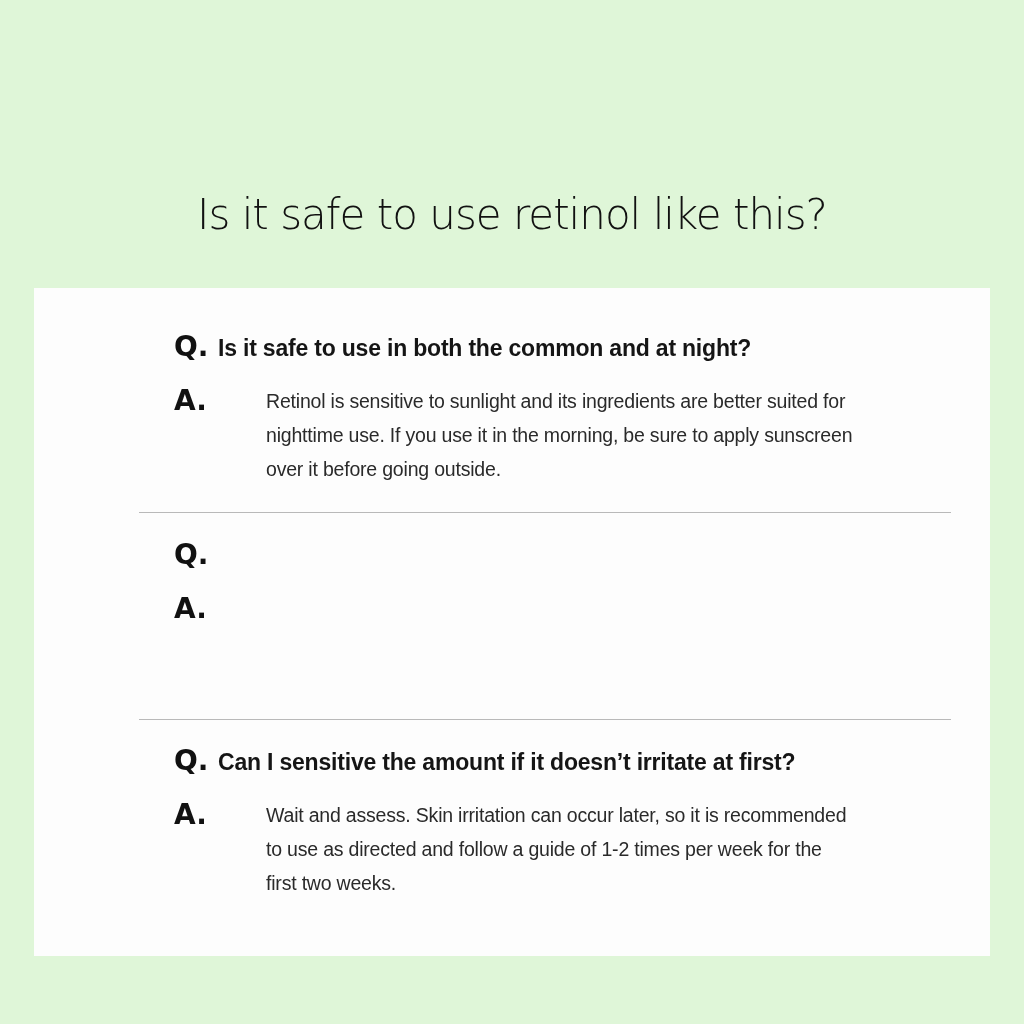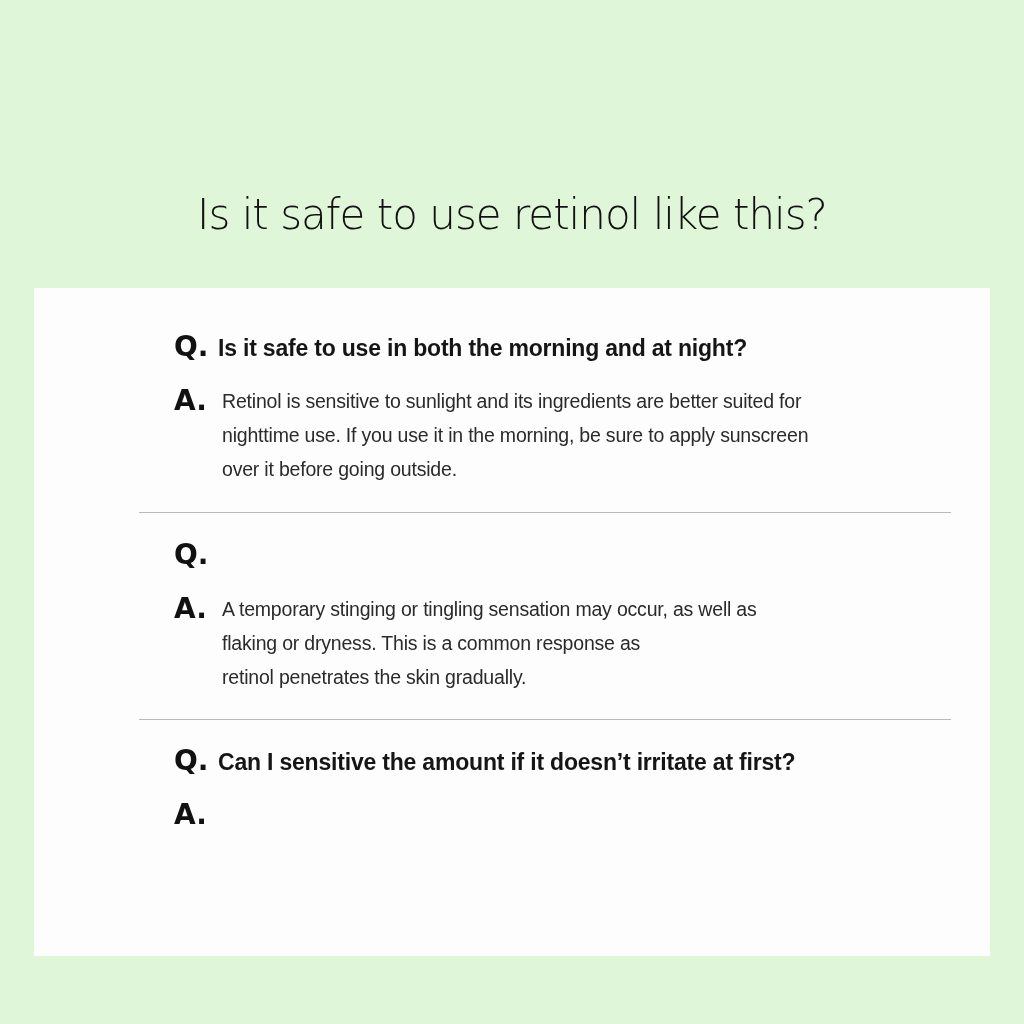--- a/index.html
+++ b/index.html
@@ -64,68 +64,69 @@
     color: #111;
     line-height: 34px;
   }
   .a-text {
     font-family: "Liberation Sans", sans-serif;
     font-size: 19.5px;
     line-height: 34px;
     color: #2a2a2a;
     white-space: pre-line;
     letter-spacing: -0.2px;
+    margin-left: 44px;
   }
   .divider {
     position: absolute;
     left: 105px;
     width: 812px;
     height: 1px;
     background: #b9b9b9;
   }
 </style>
 </head>
 <body>
 
 <div class="title">Is it safe to use retinol like this?</div>
 
 <div class="card">
 
   <div class="qa" style="top:42px;">
     <div class="q-row">
       <span class="q-mark">Q.</span>
-      <span class="q-text">Is it safe to use in both the morning and at night?</span>
+      <span class="q-text">Is it safe to use in both the common and at night?</span>
     </div>
     <div class="a-row">
       <span class="a-mark">A.</span>
       <span class="a-text">Retinol is sensitive to sunlight and its ingredients are better suited for
 nighttime use. If you use it in the morning, be sure to apply sunscreen
 over it before going outside.</span>
     </div>
   </div>
 
   <div class="divider" style="top:224px;"></div>
 
   <div class="qa" style="top:250px;">
     <div class="q-row">
       <span class="q-mark">Q.</span>
     </div>
     <div class="a-row">
       <span class="a-mark">A.</span>
-      <span class="a-text">A temporary stinging or tingling sensation may occur, as well as
-flaking or dryness. This is a common response as
-retinol penetrates the skin gradually.</span>
     </div>
   </div>
 
   <div class="divider" style="top:431px;"></div>
 
   <div class="qa" style="top:456px;">
     <div class="q-row">
       <span class="q-mark">Q.</span>
       <span class="q-text">Can I sensitive the amount if it doesn’t irritate at first?</span>
     </div>
     <div class="a-row">
       <span class="a-mark">A.</span>
+      <span class="a-text">Wait and assess. Skin irritation can occur later, so it is recommended
+to use as directed and follow a guide of 1-2 times per week for the
+first two weeks.</span>
     </div>
   </div>
 
 </div>
 
 </body></html>

